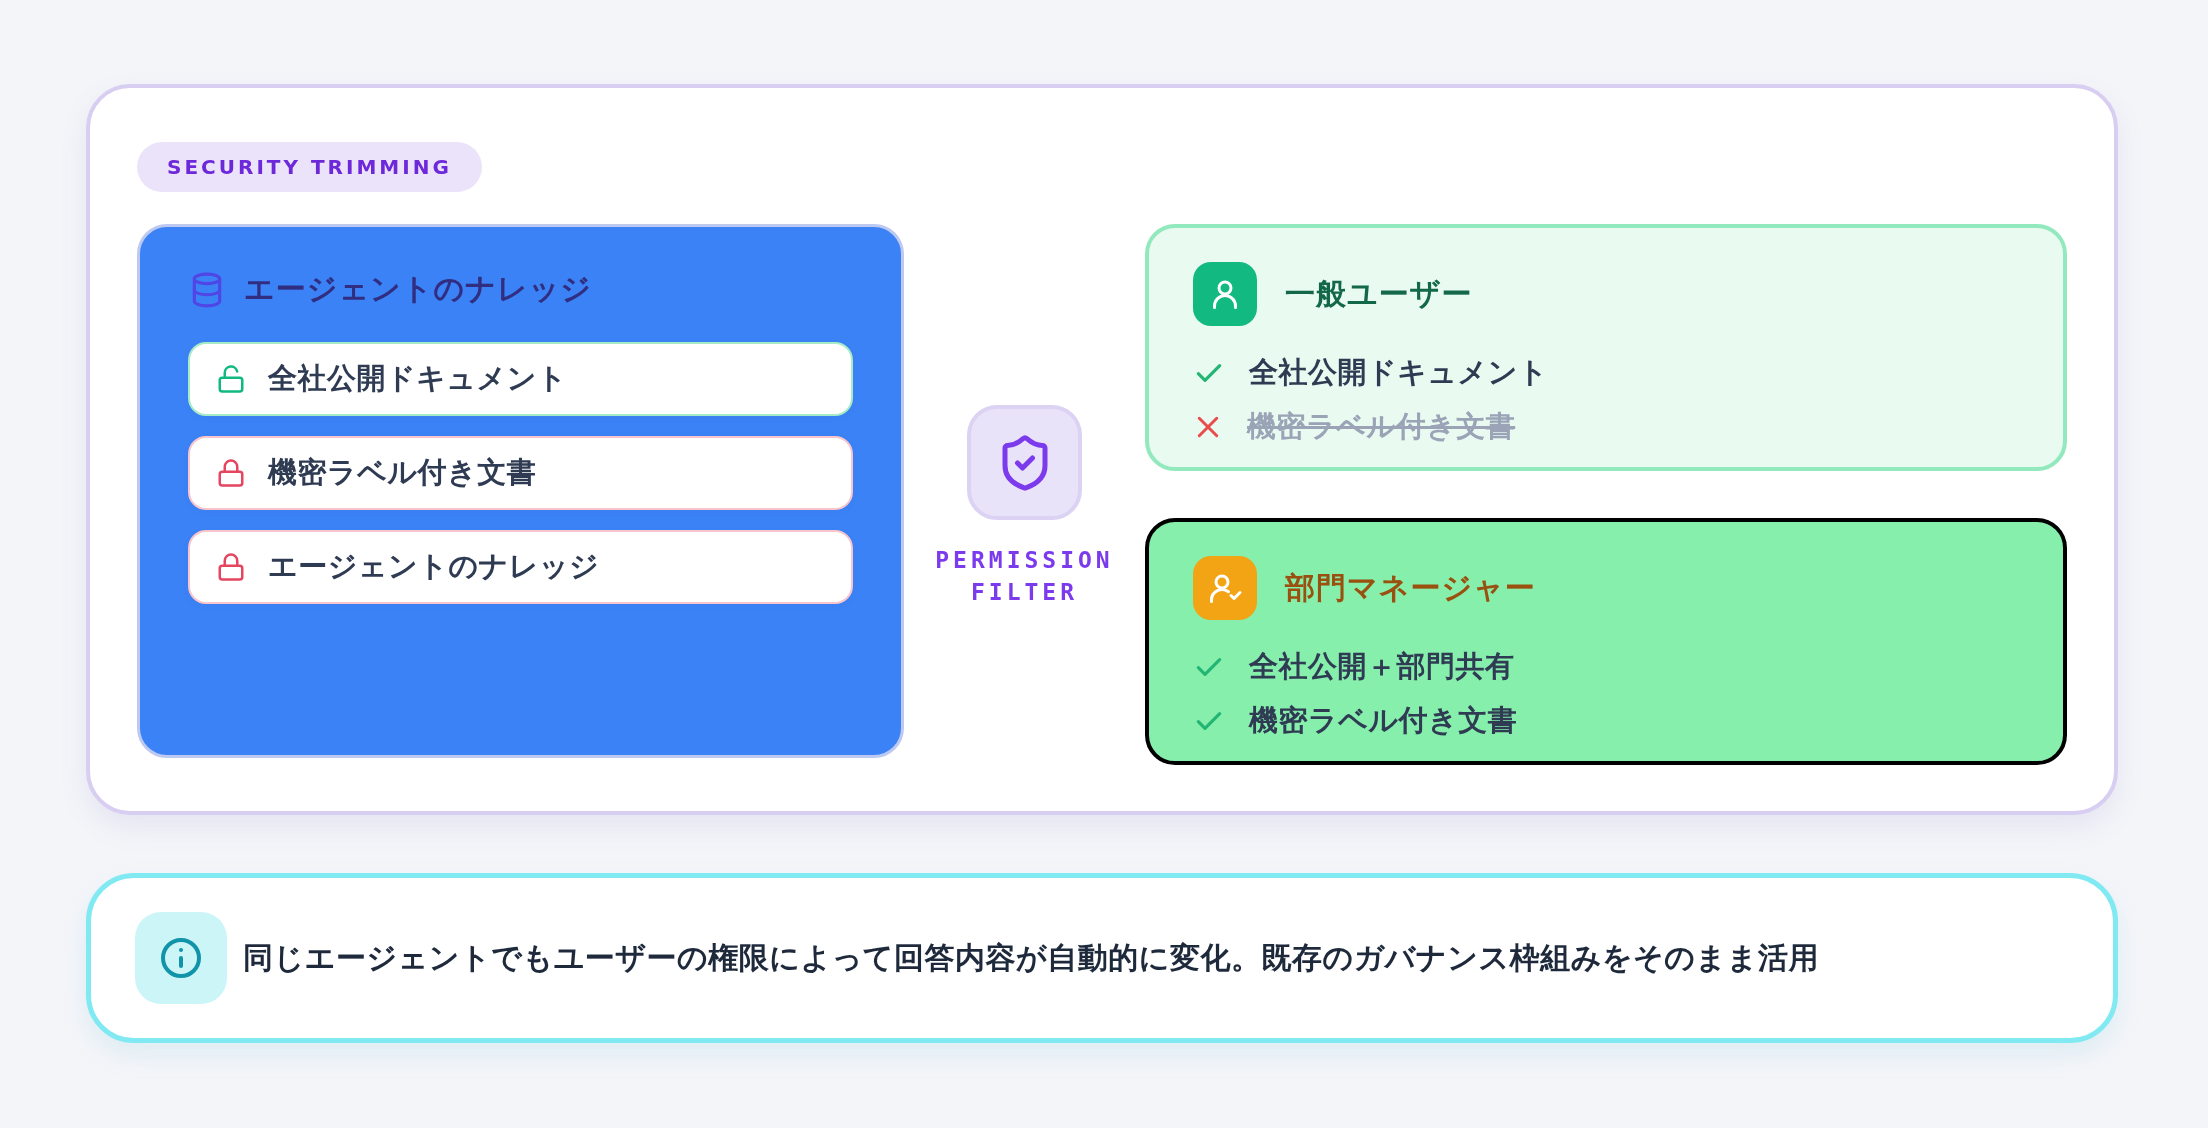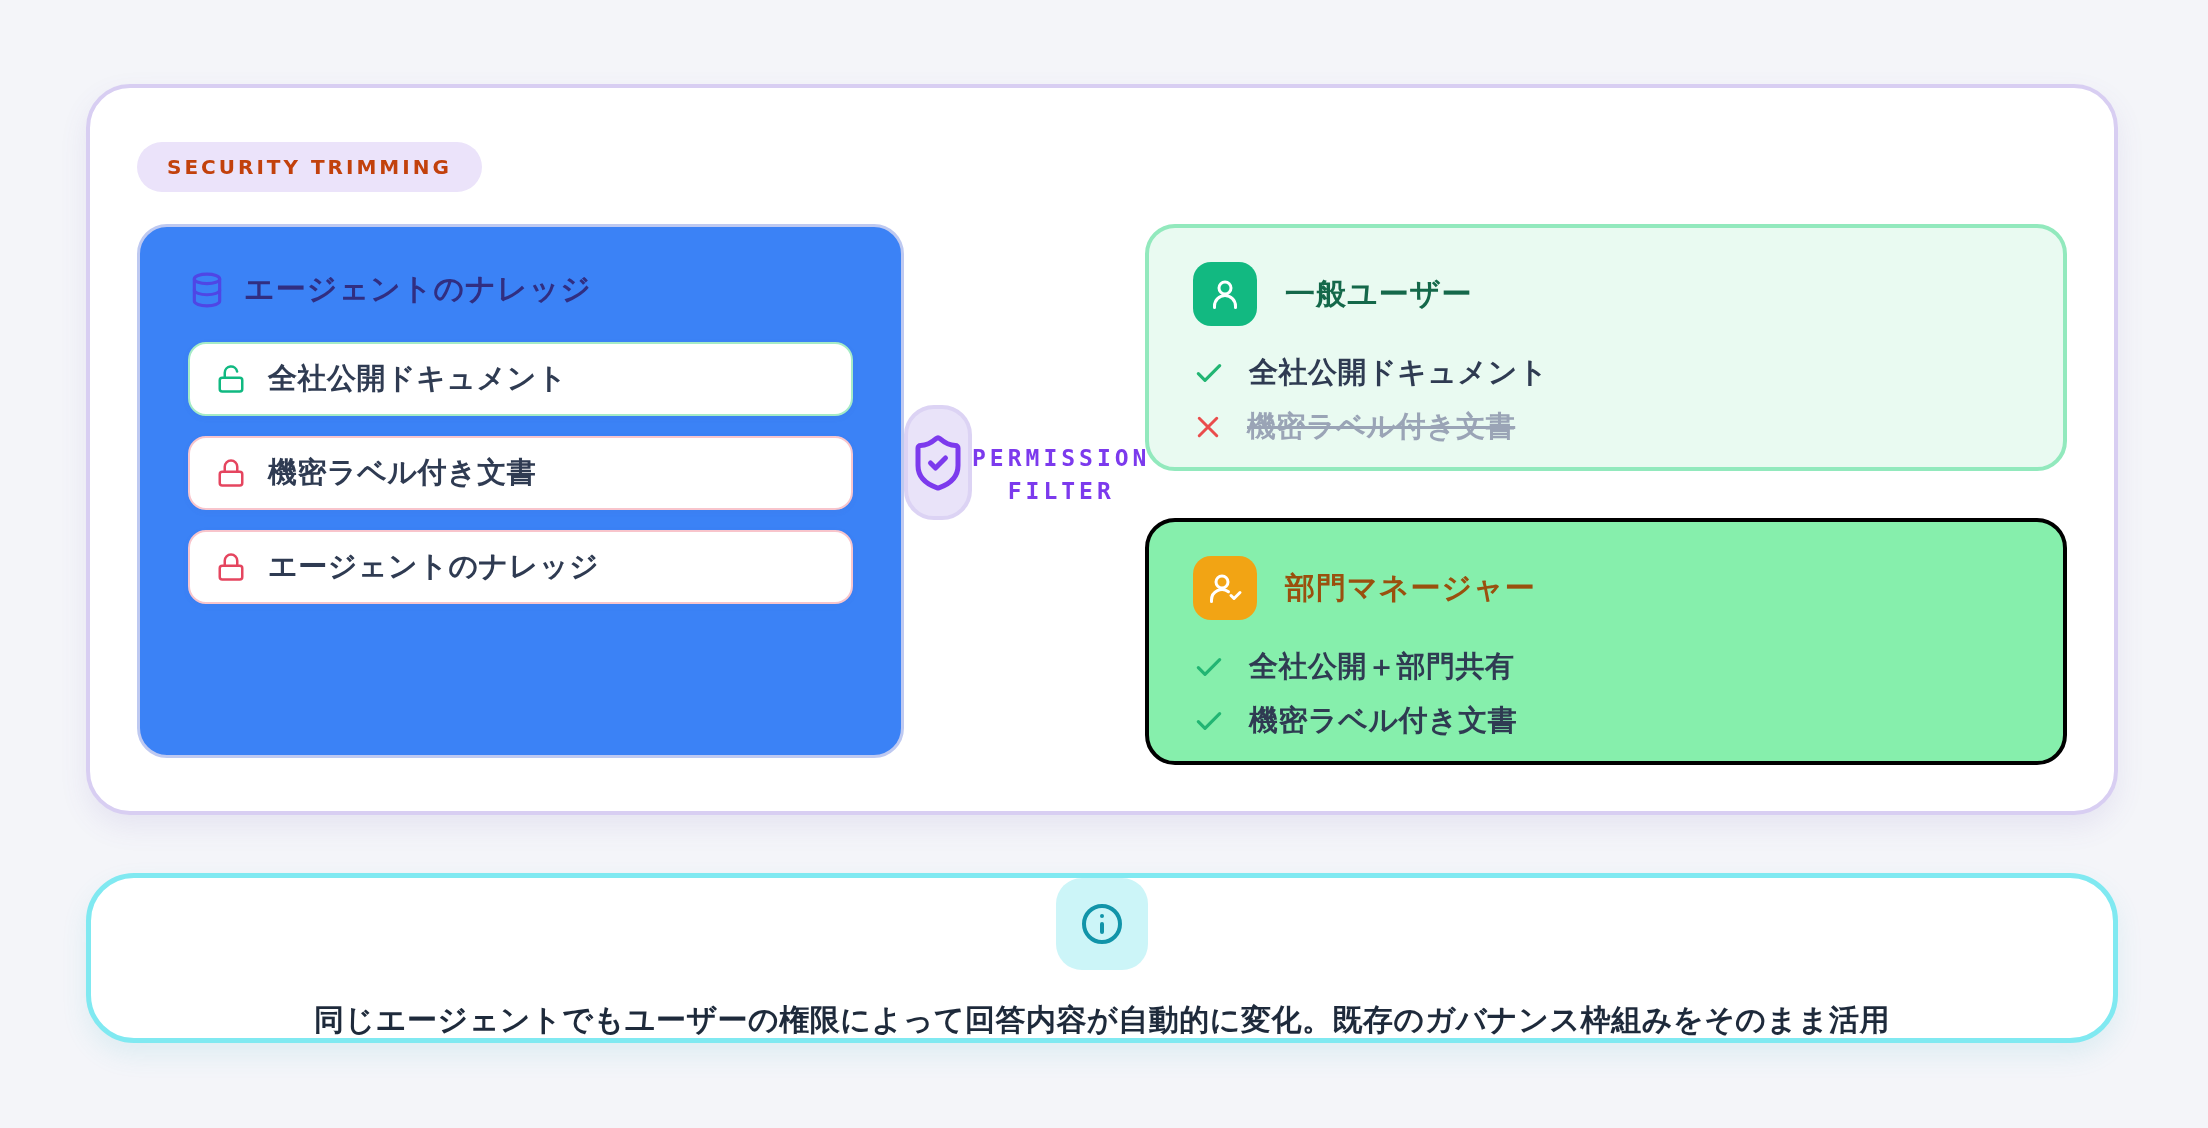--- a/index.html
+++ b/index.html
@@ -10,41 +10,41 @@
   
   .main-card{
     position:absolute;left:86px;top:84px;width:2032px;height:731px;
     background:#ffffff;border:4px solid #D8CEF2;border-radius:44px;
     box-shadow:0 12px 28px rgba(109,92,174,.10);box-sizing:border-box;
   }
   .badge{
     position:absolute;left:137px;top:142px;display:inline-flex;align-items:center;
     padding:13px 30px;background:#EBE3FA;border-radius:26px;
   }
-  .badge span{font-size:20px;font-weight:700;letter-spacing:3px;color:#c2410c;}
+  .badge span{font-size:20px;font-weight:700;letter-spacing:3px;color:#6d28d9;}
   
   .knowledge{
     position:absolute;left:137px;top:224px;width:767px;height:534px;box-sizing:border-box;
     background:#3b82f6;border:3px solid #BEC9F1;border-radius:30px;
     padding:42px 48px 0 48px;
   }
   .k-header{display:flex;align-items:center;gap:18px;margin-bottom:32px;}
   .k-header .ktitle{font-size:30px;font-weight:700;color:#312E81;letter-spacing:1px;}
   .k-items{display:flex;flex-direction:column;gap:20px;}
   .k-item{
     height:74px;background:#ffffff;border-radius:18px;display:flex;align-items:center;
     gap:22px;padding:0 26px;box-sizing:border-box;box-shadow:0 2px 6px rgba(90,100,160,.06);
   }
   .k-item.open{border:2px solid #A5EBC6;}
   .k-item.restricted{border:2px solid #F8C5CC;}
   .k-item .klabel{font-size:29px;font-weight:600;color:#2F3B52;letter-spacing:0.5px;}
   
   .filter{
     position:absolute;left:904px;top:405px;width:241px;
-    display:flex;flex-direction:row;align-items:center;
+    display:flex;flex-direction:column;align-items:center;
   }
   .filter-box{
     width:115px;height:115px;box-sizing:border-box;background:#E9E3F9;
     border:4px solid #DCD3F4;border-radius:30px;
     display:flex;align-items:center;justify-content:center;
   }
   .filter-label{
     margin-top:24px;text-align:center;font-family:"DejaVu Sans Mono","Liberation Mono",monospace;
     font-size:23px;font-weight:700;letter-spacing:4px;color:#7C3AED;line-height:1.4;
   }
@@ -63,23 +63,22 @@
   .general .u-title{color:#14684A;}
   .manager .u-title{color:#9A500E;}
   .u-rows{margin-top:26px;display:flex;flex-direction:column;gap:12px;}
   .u-row{display:flex;align-items:center;gap:24px;height:42px;}
   .u-row .ulabel{font-size:29px;font-weight:600;color:#2F3B52;letter-spacing:0.5px;}
   .u-row .ulabel.struck{color:#9AA4B6;text-decoration:line-through;text-decoration-thickness:3px;}
   
   .info-bar{
     position:absolute;left:86px;top:873px;width:2032px;height:170px;box-sizing:border-box;
     background:#ffffff;border:5px solid #80E9F1;border-radius:48px;
-    display:flex;align-items:center;padding:0 44px;gap:30px;
+    display:flex;align-items:center;padding:0 44px;gap:16px;
     box-shadow:0 12px 26px rgba(64,180,200,.12);
-    flex-direction:column;
   }
   .info-icon-box{
     width:92px;height:92px;flex:0 0 auto;background:#CCF5F8;border-radius:26px;
     display:flex;align-items:center;justify-content:center;
   }
   .info-text{font-size:30px;font-weight:700;color:#1E2A3B;letter-spacing:0.5px;}
   svg{display:block;}
 </style>
 </head>
 <body>

